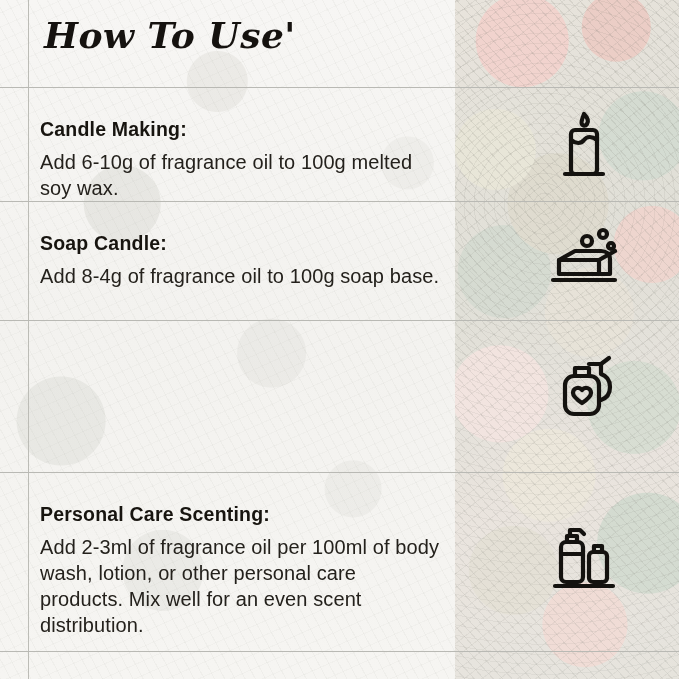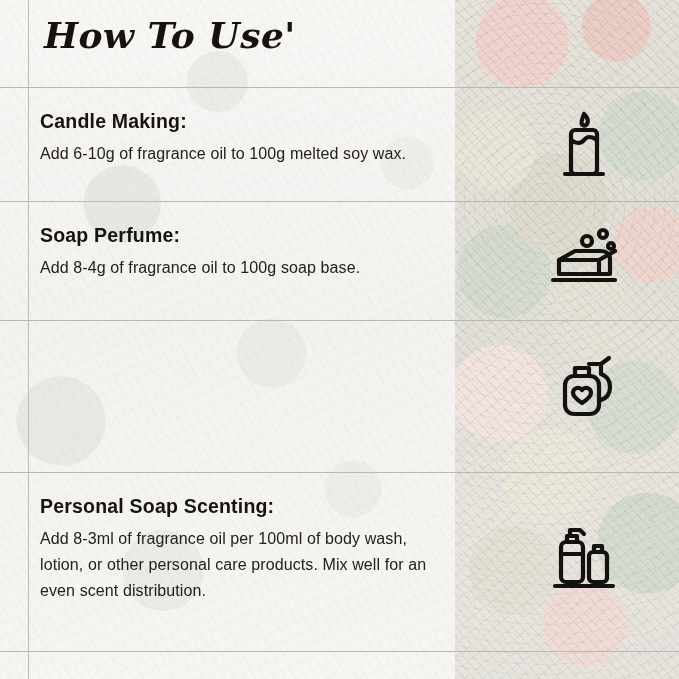--- a/index.html
+++ b/index.html
@@ -125,32 +125,32 @@
     color: #15120f;
     white-space: nowrap;
   }
 
   .block {
     position: absolute;
     left: 40px;
     width: 400px;
   }
   .block h3 {
-    margin: 8px 0 8px 0;
+    margin: 16px 0 8px 0;
     font-family: "Liberation Sans", sans-serif;
     font-weight: 700;
     font-size: 19.5px;
     letter-spacing: 0.2px;
     color: #17140f;
   }
   .block p {
     margin: 0;
     font-family: "Liberation Sans", sans-serif;
     font-weight: 400;
-    font-size: 16px;
+    font-size: 20px;
     line-height: 26px;
     letter-spacing: 0.1px;
     color: #24211c;
   }
 
   
   .icon-wrap {
     position: absolute;
     right: 52px;
     width: 86px;
@@ -199,21 +199,21 @@
   <div class="icon-wrap" style="top:100px">
     <svg viewBox="0 0 86 86" aria-hidden="true">
       <path class="ico-stroke" d="M43 14c4 4 5 7 3 10-1.6 2.4-4.6 2-5.4-.6-.6-2 .4-4.4 2.4-9.4z"></path>
       <rect class="ico-stroke" x="30" y="30" width="26" height="44" rx="4"></rect>
       <path class="ico-stroke" d="M30 40c5 4 10 4 13 0s8-4 13 0"></path>
       <path class="ico-stroke" d="M24 74h38"></path>
     </svg>
   </div>
 
   <div class="block" style="top:216px">
-    <h3>Soap Perfume:</h3>
+    <h3>Soap Candle:</h3>
     <p>Add 8-4g of fragrance oil to 100g soap base.</p>
   </div>
   <div class="icon-wrap" style="top:214px">
     <svg viewBox="0 0 86 86" aria-hidden="true">
       <path class="ico-stroke" d="M18 60V46l16-9h26c5 0 9 3 9 8v15z"></path>
       <path class="ico-stroke" d="M18 46h40v14"></path>
       <path class="ico-stroke" d="M58 46l16-9"></path>
       <path class="ico-stroke" d="M12 66h62"></path>
       <circle class="ico-stroke" cx="46" cy="27" r="5"></circle>
       <circle class="ico-stroke" cx="62" cy="20" r="4"></circle>
@@ -225,22 +225,22 @@
     <svg viewBox="0 0 86 86" aria-hidden="true">
       <rect class="ico-stroke" x="24" y="34" width="34" height="38" rx="9"></rect>
       <path class="ico-stroke" d="M34 34v-8h14v8"></path>
       <path class="ico-stroke" d="M48 22h12l8-6"></path>
       <path class="ico-stroke" d="M60 22v10c6 2 9 7 9 13s-3 11-9 13"></path>
       <path class="ico-stroke" d="M41 48c3-4 9-2 9 3 0 4-6 8-9 10-3-2-9-6-9-10 0-5 6-7 9-3z"></path>
     </svg>
   </div>
 
   <div class="block" style="top:487px">
-    <h3>Personal Soap Scenting:</h3>
-    <p>Add 8-3ml of fragrance oil per 100ml of body wash, lotion, or other personal care products. Mix well for an even scent distribution.</p>
+    <h3>Personal Care Scenting:</h3>
+    <p>Add 2-3ml of fragrance oil per 100ml of body wash, lotion, or other personal care products. Mix well for an even scent distribution.</p>
   </div>
   <div class="icon-wrap" style="top:512px">
     <svg viewBox="0 0 86 86" aria-hidden="true">
       <rect class="ico-stroke" x="20" y="30" width="22" height="40" rx="5"></rect>
       <path class="ico-stroke" d="M26 30v-6h10v6"></path>
       <path class="ico-stroke" d="M29 24v-6h10l4 4"></path>
       <path class="ico-stroke" d="M20 42h22"></path>
       <rect class="ico-stroke" x="48" y="40" width="18" height="30" rx="4"></rect>
       <path class="ico-stroke" d="M53 40v-6h8v6"></path>
       <path class="ico-stroke" d="M14 74h58"></path>

